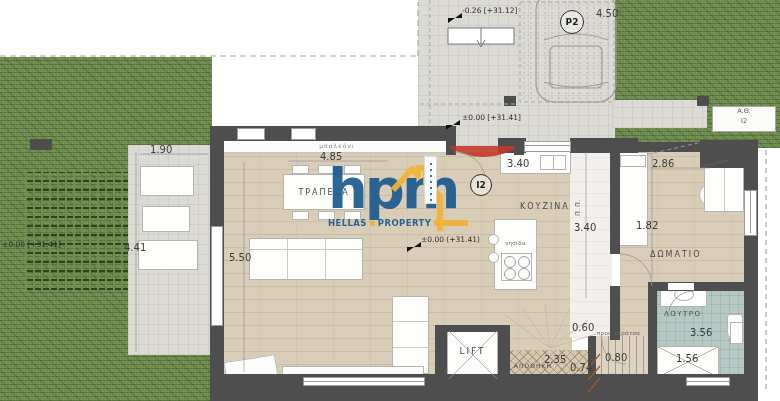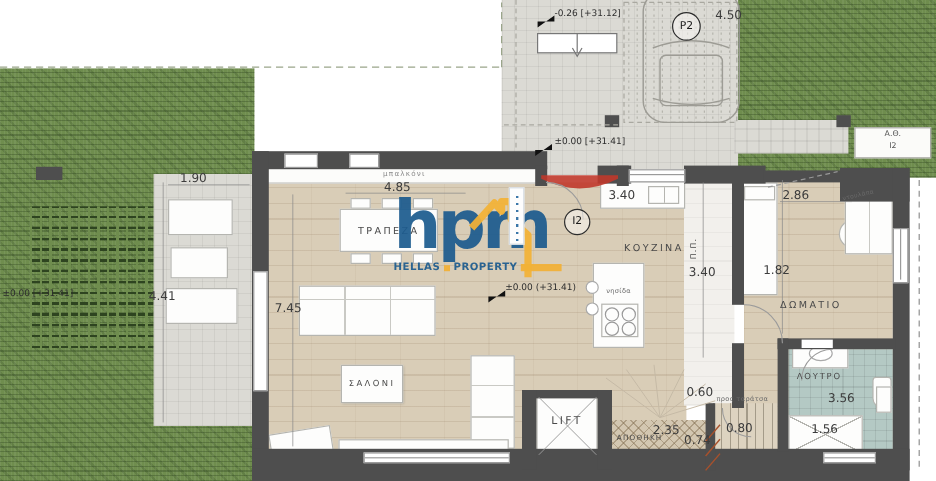--- a/index.html
+++ b/index.html
@@ -43,21 +43,21 @@
   .win{background:#fff;border:1px solid #9b9b9b}
   .winh::after{content:"";display:block;height:1px;background:#9b9b9b;margin-top:3px}
   .winv::after{content:"";display:block;width:1px;height:42px;background:#9b9b9b;margin-left:5px}
   .balcony{background:#fcfcfa;border-bottom:1px solid #c6c6c2;text-align:center;
            font-size:6px;color:#8a8a8a;letter-spacing:1px;line-height:13px}
   .dim{font-size:10px;white-space:nowrap;color:#3c3c3c}
   .elev{font-size:7.5px;white-space:nowrap;color:#2d2d2d}
   .room{font-size:8px;letter-spacing:2px;color:#4a4a4a;white-space:nowrap}
   .ctr{display:flex;align-items:center;justify-content:center;text-align:center}
   .circle{border:1.6px solid #2c2c2c;border-radius:50%;background:rgba(250,248,244,.55);
-          font-size:9px;font-weight:normal;color:#1d1d1d}
+          font-size:9px;font-weight:bold;color:#1d1d1d}
   .athbox{background:#fbfbf9;border:1px solid #a9a9a4;font-size:6.5px;line-height:1.5;
           color:#555;text-align:center}
   .burner{position:absolute;width:10px;height:10px;border:1px solid #9a9a9a;border-radius:50%}
   .bowl{background:#fff;border:1px solid #aaa;border-radius:50%}
   .xcross{background-image:
      linear-gradient(to top right, transparent calc(50% - .6px), #b5b5b0 calc(50% - .6px) calc(50% + .6px), transparent calc(50% + .6px)),
      linear-gradient(to bottom right, transparent calc(50% - .6px), #b5b5b0 calc(50% - .6px) calc(50% + .6px), transparent calc(50% + .6px));}
   .tiny{font-size:5.5px;color:#6a6a6a;white-space:nowrap;letter-spacing:.3px}
   
   #wm{position:absolute;left:328px;top:160px;z-index:60;opacity:.93}
@@ -103,23 +103,20 @@
   <div class="abs f" style="left:292px;top:165px;width:17px;height:9px"></div>
   <div class="abs f" style="left:318px;top:165px;width:17px;height:9px"></div>
   <div class="abs f" style="left:344px;top:165px;width:17px;height:9px"></div>
   <div class="abs f ctr" style="left:283px;top:174px;width:82px;height:36px">
     <span class="room">ΤΡΑΠΕΖΑ</span>
   </div>
   <div class="abs f" style="left:292px;top:211px;width:17px;height:9px"></div>
   <div class="abs f" style="left:318px;top:211px;width:17px;height:9px"></div>
   <div class="abs f" style="left:344px;top:211px;width:17px;height:9px"></div>
   <div class="abs f" style="left:249px;top:238px;width:114px;height:42px;background-image:linear-gradient(0deg,transparent 0 29px,#c9c9c4 29px 30px,transparent 30px),linear-gradient(90deg,transparent 0 37px,#c9c9c4 37px 38px,transparent 38px 75px,#c9c9c4 75px 76px,transparent 76px)"></div>
-  <div class="abs f ctr" style="left:284px;top:304px;width:52px;height:32px;box-shadow:1px 1px 2px rgba(0,0,0,.15)">
-    <span class="room" style="font-size:7px">ΣΑΛΟΝΙ</span>
-  </div>
   <div class="abs f" style="left:392px;top:296px;width:37px;height:78px;background-image:linear-gradient(0deg,transparent 0 25px,#c9c9c4 25px 26px,transparent 26px 51px,#c9c9c4 51px 52px,transparent 52px)"></div>
   <div class="abs f" style="left:282px;top:366px;width:142px;height:10px"></div>
   <div class="abs f" style="left:226px;top:358px;width:52px;height:36px;transform:rotate(-9deg)"></div>
 
   <div class="abs f" style="left:500px;top:151px;width:71px;height:23px"></div>
   <div class="abs f" style="left:540px;top:155px;width:26px;height:15px;background-image:linear-gradient(90deg,transparent 0 12px,#b5b5b0 12px 13px,transparent 13px)"></div>
   <div class="abs f" style="left:494px;top:219px;width:43px;height:71px"></div>
   <div class="abs bowl" style="left:488px;top:234px;width:11px;height:11px"></div>
   <div class="abs bowl" style="left:488px;top:252px;width:11px;height:11px"></div>
   <div class="abs f" style="left:501px;top:253px;width:31px;height:28px">
@@ -240,21 +237,21 @@
     <g fill="#111">
       <path d="M455,18 l7,-5 v5 z M455,18 l-7,5 v-5 z"></path>
       <path d="M453,125 l7,-5 v5 z M453,125 l-7,5 v-5 z"></path>
       <path d="M414,247 l7,-5 v5 z M414,247 l-7,5 v-5 z"></path>
     </g>
   </svg>
 
   <div class="abs dim" style="left:150px;top:144px">1.90</div>
   <div class="abs dim" style="left:124px;top:242px">4.41</div>
   <div class="abs dim" style="left:320px;top:151px">4.85</div>
-  <div class="abs dim" style="left:229px;top:252px">7.45</div>
+  <div class="abs dim" style="left:229px;top:252px">5.50</div>
   <div class="abs dim" style="left:507px;top:158px">3.40</div>
   <div class="abs dim" style="left:574px;top:222px">3.40</div>
   <div class="abs dim" style="left:652px;top:158px">2.86</div>
   <div class="abs dim" style="left:636px;top:220px">1.82</div>
   <div class="abs dim" style="left:596px;top:8px">4.50</div>
   <div class="abs dim" style="left:572px;top:322px">0.60</div>
   <div class="abs dim" style="left:544px;top:354px">2.35</div>
   <div class="abs dim" style="left:570px;top:362px">0.74</div>
   <div class="abs dim" style="left:605px;top:352px">0.80</div>
   <div class="abs dim" style="left:676px;top:353px">1.56</div>

